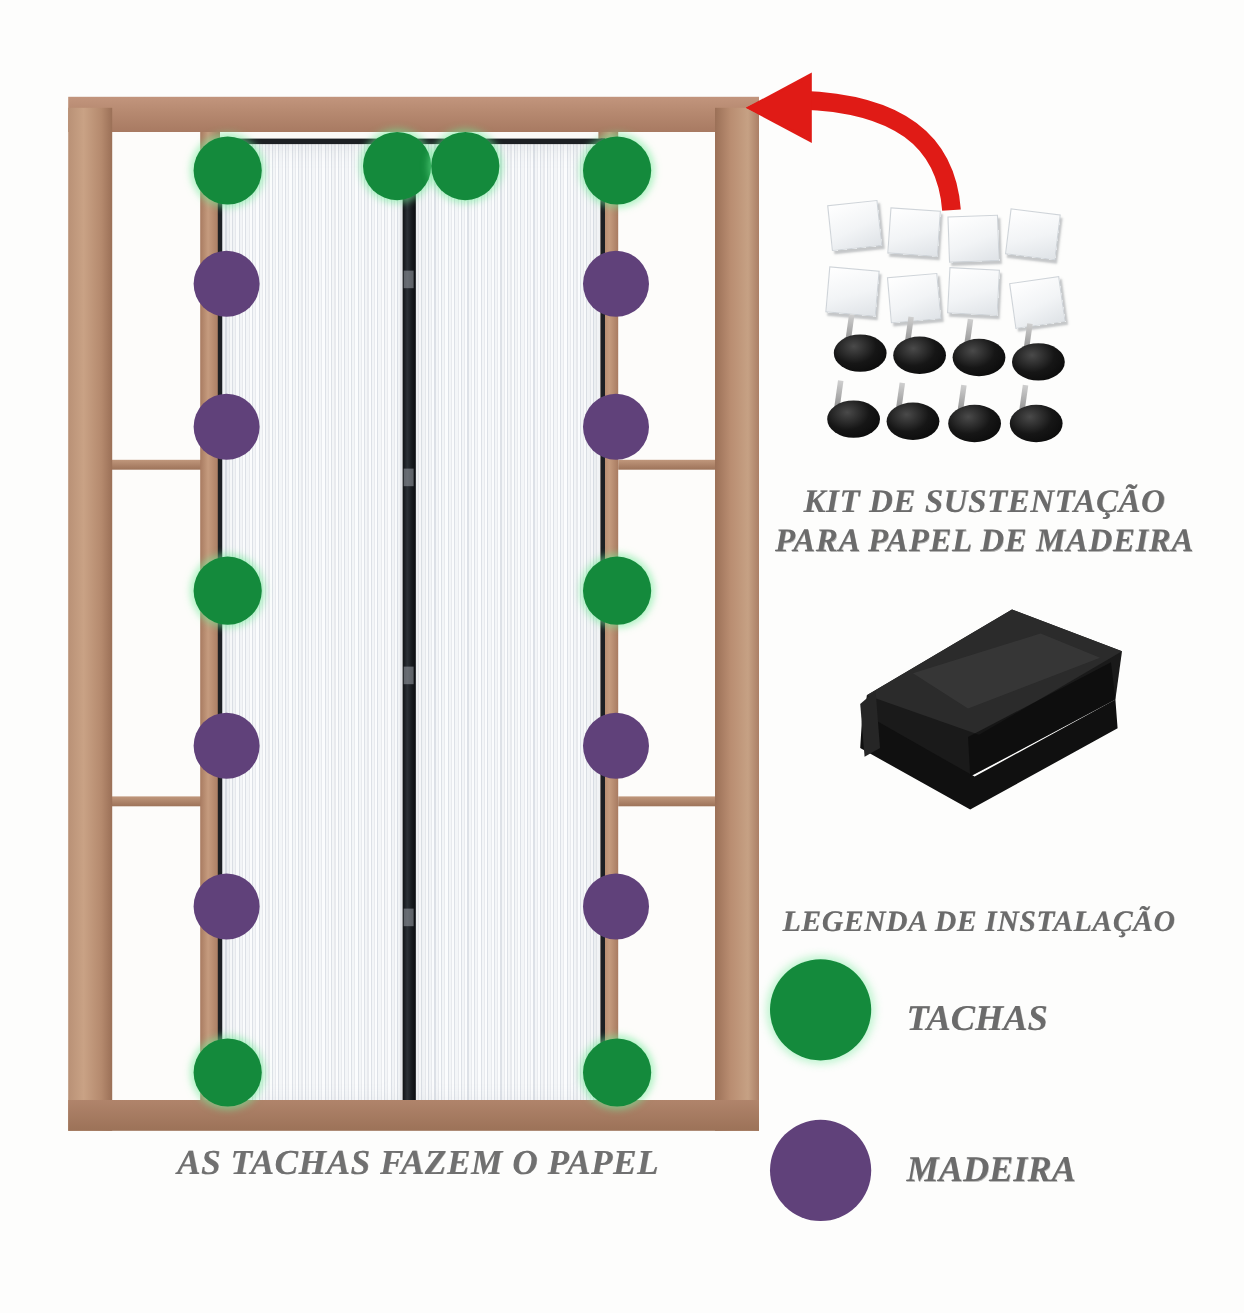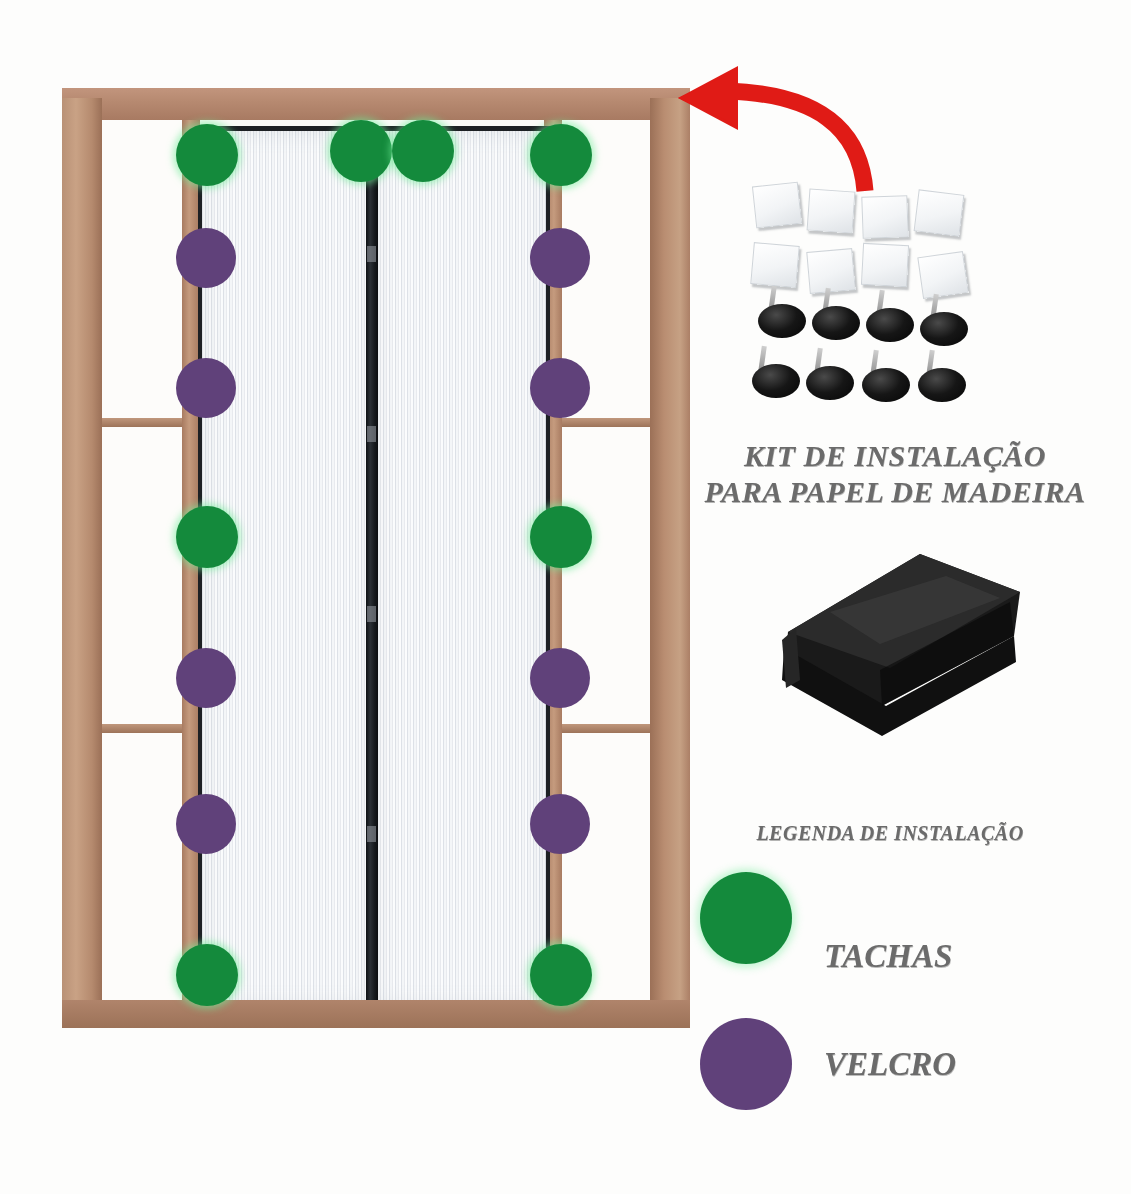--- a/index.html
+++ b/index.html
@@ -86,21 +86,21 @@
     position:absolute;
     font-family:"Liberation Serif", serif;
     font-weight:bold;font-style:italic;
     color:#6b6b6b;
     letter-spacing:.5px;
     text-align:center;
     white-space:nowrap;
     text-shadow:0.5px 0.5px 0 rgba(90,90,90,.45);
   }
   #kit-title{left:680px;top:438px;width:430px;font-size:30px;line-height:36px;}
-  #legend-title{left:680px;top:822px;width:420px;font-size:20px;}
+  #legend-title{left:680px;top:822px;width:420px;font-size:27px;}
   .legend-label{position:absolute;font-family:"Liberation Serif", serif;
     font-weight:bold;font-style:italic;color:#6b6b6b;font-size:33px;white-space:nowrap;
     text-shadow:0.5px 0.5px 0 rgba(90,90,90,.4);}
   #bottom-note{left:70px;top:1036px;width:620px;font-size:32px;line-height:40px;color:#707070;}
   .legend-dot{position:absolute;border-radius:50%;}
 </style>
 </head>
 <body>
 
 <div id="stage">
@@ -183,37 +183,38 @@
     <div class="tack" style="left:0px;top:186px;"></div>
     <div class="tack-pin" style="left:64px;top:170px;"></div>
     <div class="tack" style="left:54px;top:188px;"></div>
     <div class="tack-pin" style="left:120px;top:172px;"></div>
     <div class="tack" style="left:110px;top:190px;"></div>
     <div class="tack-pin" style="left:176px;top:172px;"></div>
     <div class="tack" style="left:166px;top:190px;"></div>
   </div>
 
   <div class="hdr" id="kit-title">
-    <div>KIT DE INSTALAÇÃO</div>
+    <div>KIT DE SUSTENTAÇÃO</div>
     <div>PARA PAPEL DE MADEIRA</div>
   </div>
 
   <svg id="product" viewBox="0 0 260 210">
     <polygon points="18,92 150,14 250,52 244,96 108,168 14,132" fill="#1a1a1a"></polygon>
     <polygon points="18,92 150,14 250,52 120,128" fill="#2b2b2b"></polygon>
     <polygon points="60,72 176,36 230,58 110,104" fill="#3b3b3b" opacity="0.75"></polygon>
     <polygon points="14,108 116,166 244,96 246,122 112,196 12,140" fill="#101010"></polygon>
     <polygon points="12,100 26,88 30,140 16,148" fill="#262626"></polygon>
     <polygon points="110,130 240,62 244,96 112,166" fill="#050505" opacity=".55"></polygon>
   </svg>
 
   <div class="hdr" id="legend-title">LEGENDA DE INSTALAÇÃO</div>
 
   <div class="legend-dot" style="left:700px;top:872px;width:92px;height:92px;background:#148a3c;box-shadow:0 0 8px 3px rgba(110,235,150,.45);"></div>
-  <div class="legend-label" style="left:824px;top:908px;margin-top:30px;">TACHAS</div>
+  <div class="legend-label" style="left:824px;top:908px;">TACHAS</div>
 
   <div class="legend-dot" style="left:700px;top:1018px;width:92px;height:92px;background:#60417a;"></div>
-  <div class="legend-label" style="left:824px;top:1046px;">VELCRO</div>
+  <div class="legend-label" style="left:824px;top:1046px;">MADEIRA</div>
 
   <div class="hdr" id="bottom-note">
+    <div>AS TACHAS FAZEM O PAPEL</div>
   </div>
 
 </div>
 
 </body></html>

